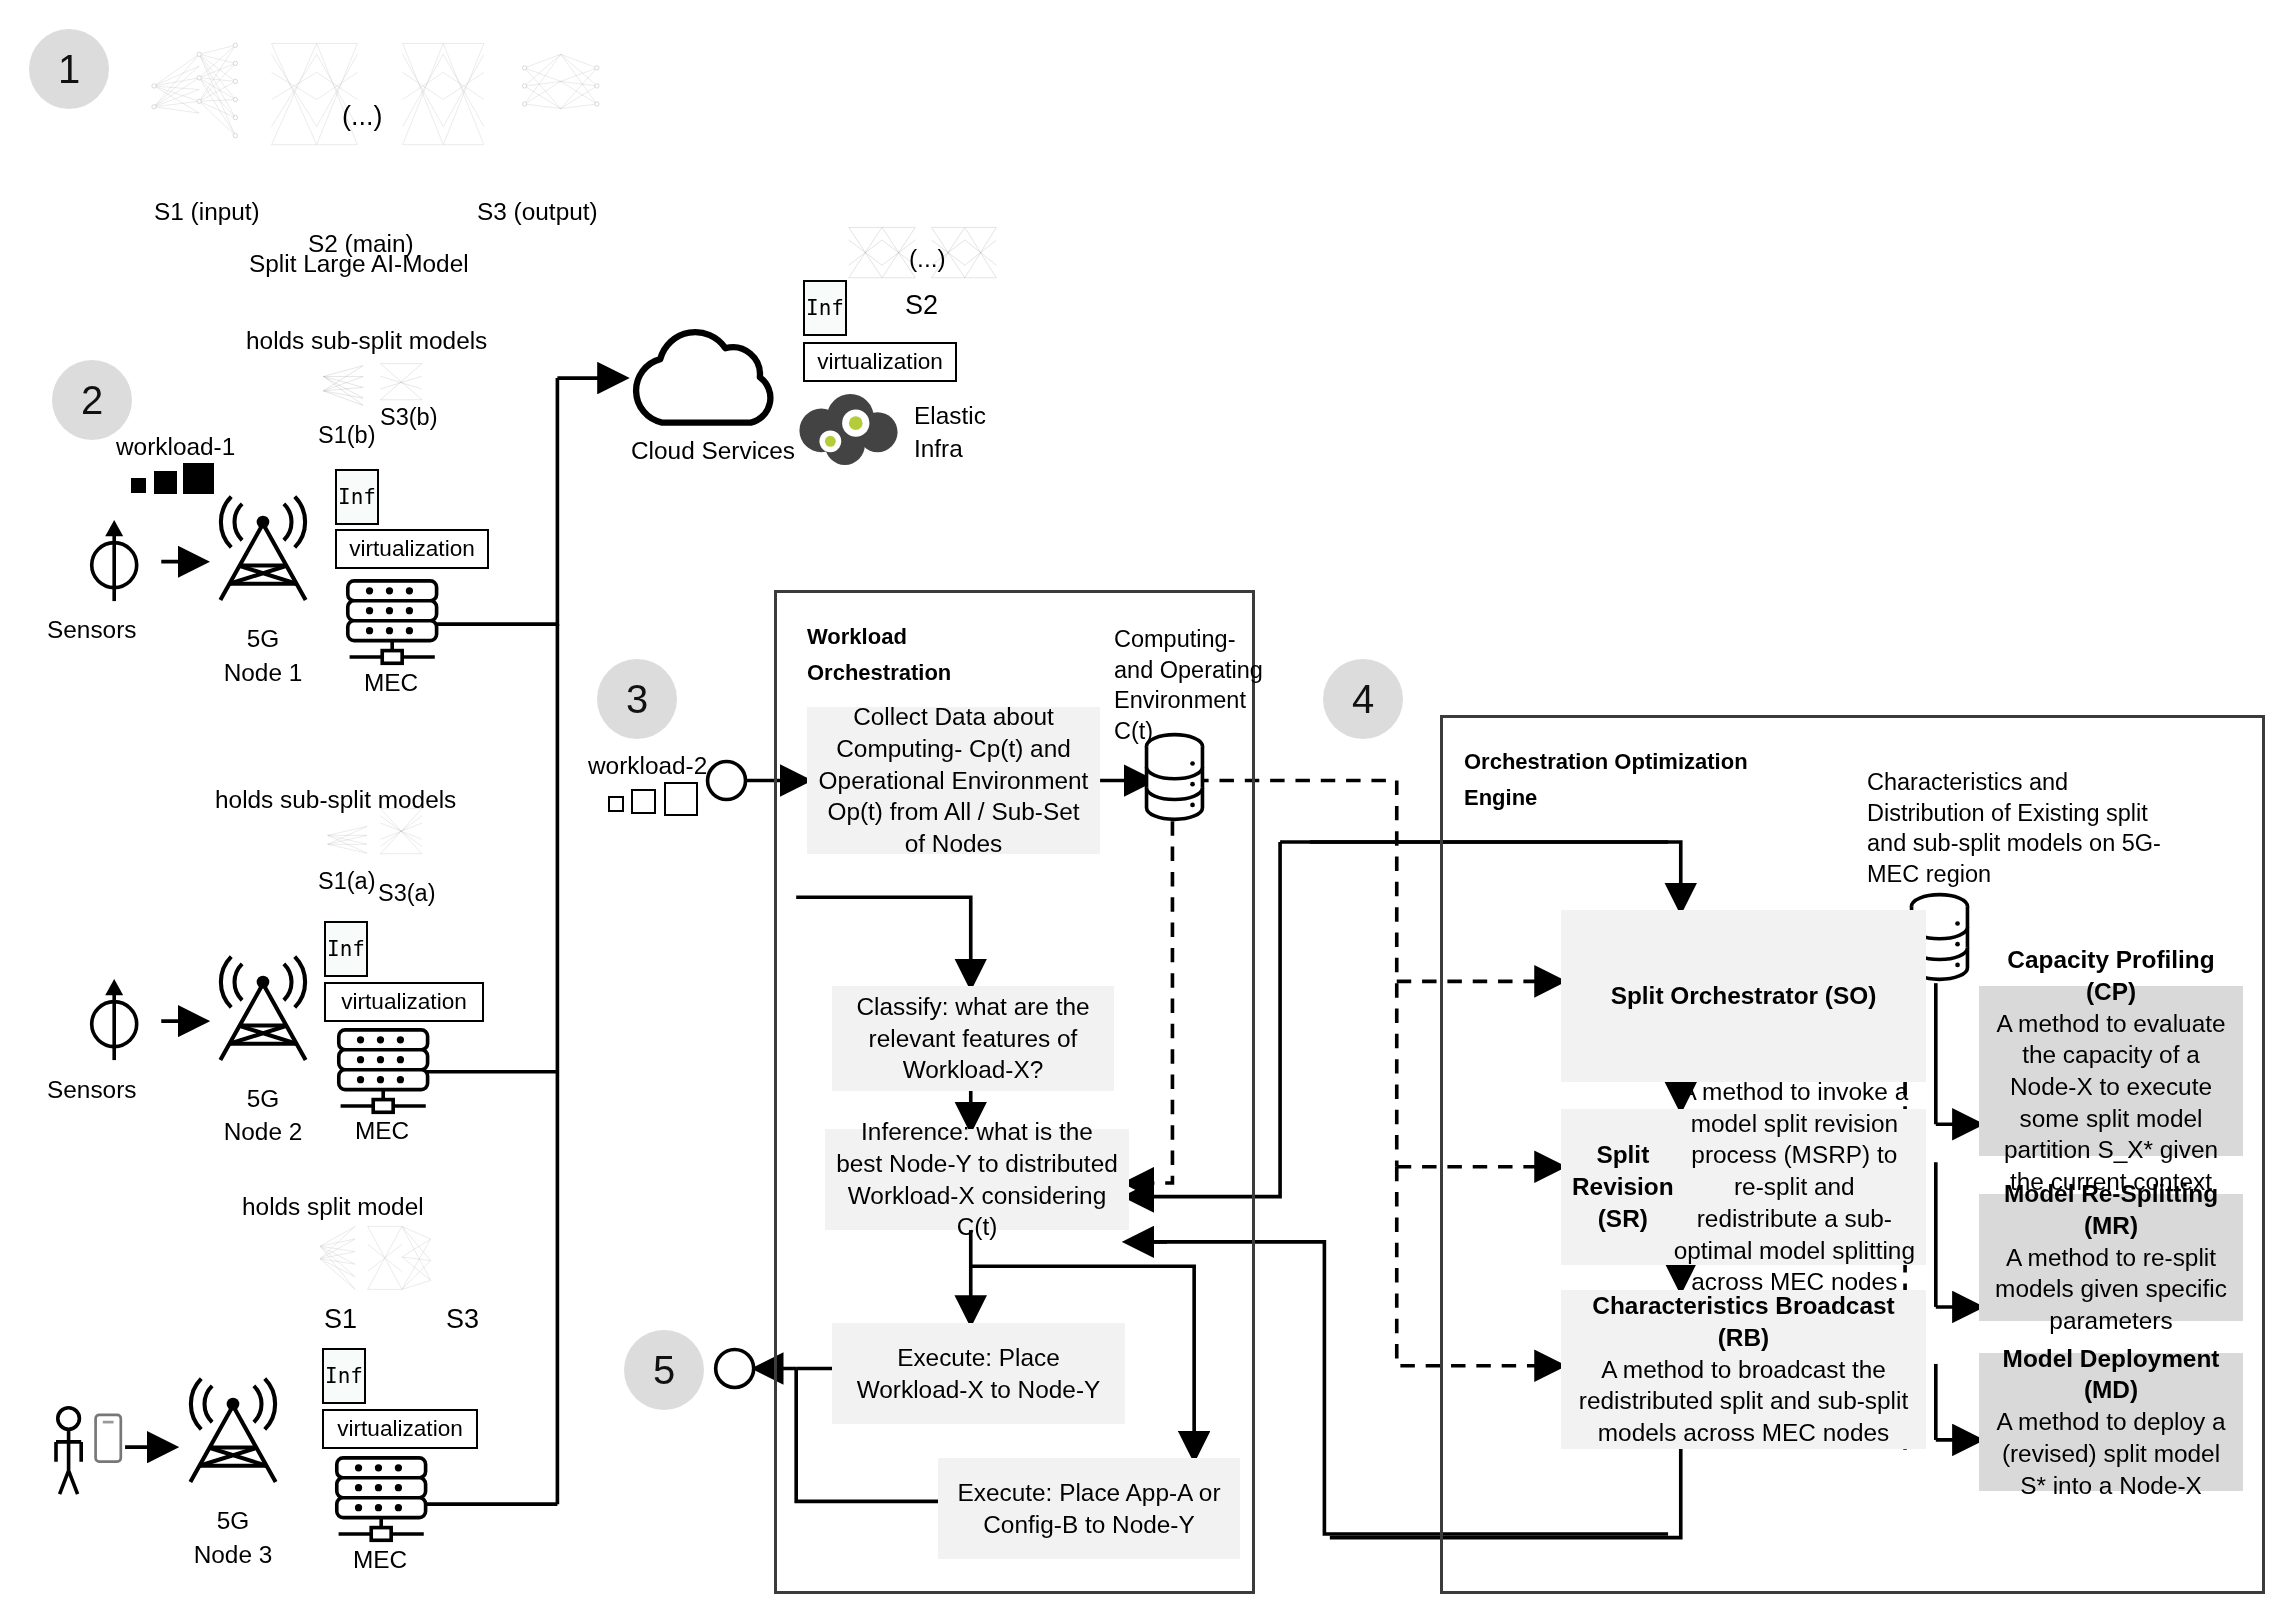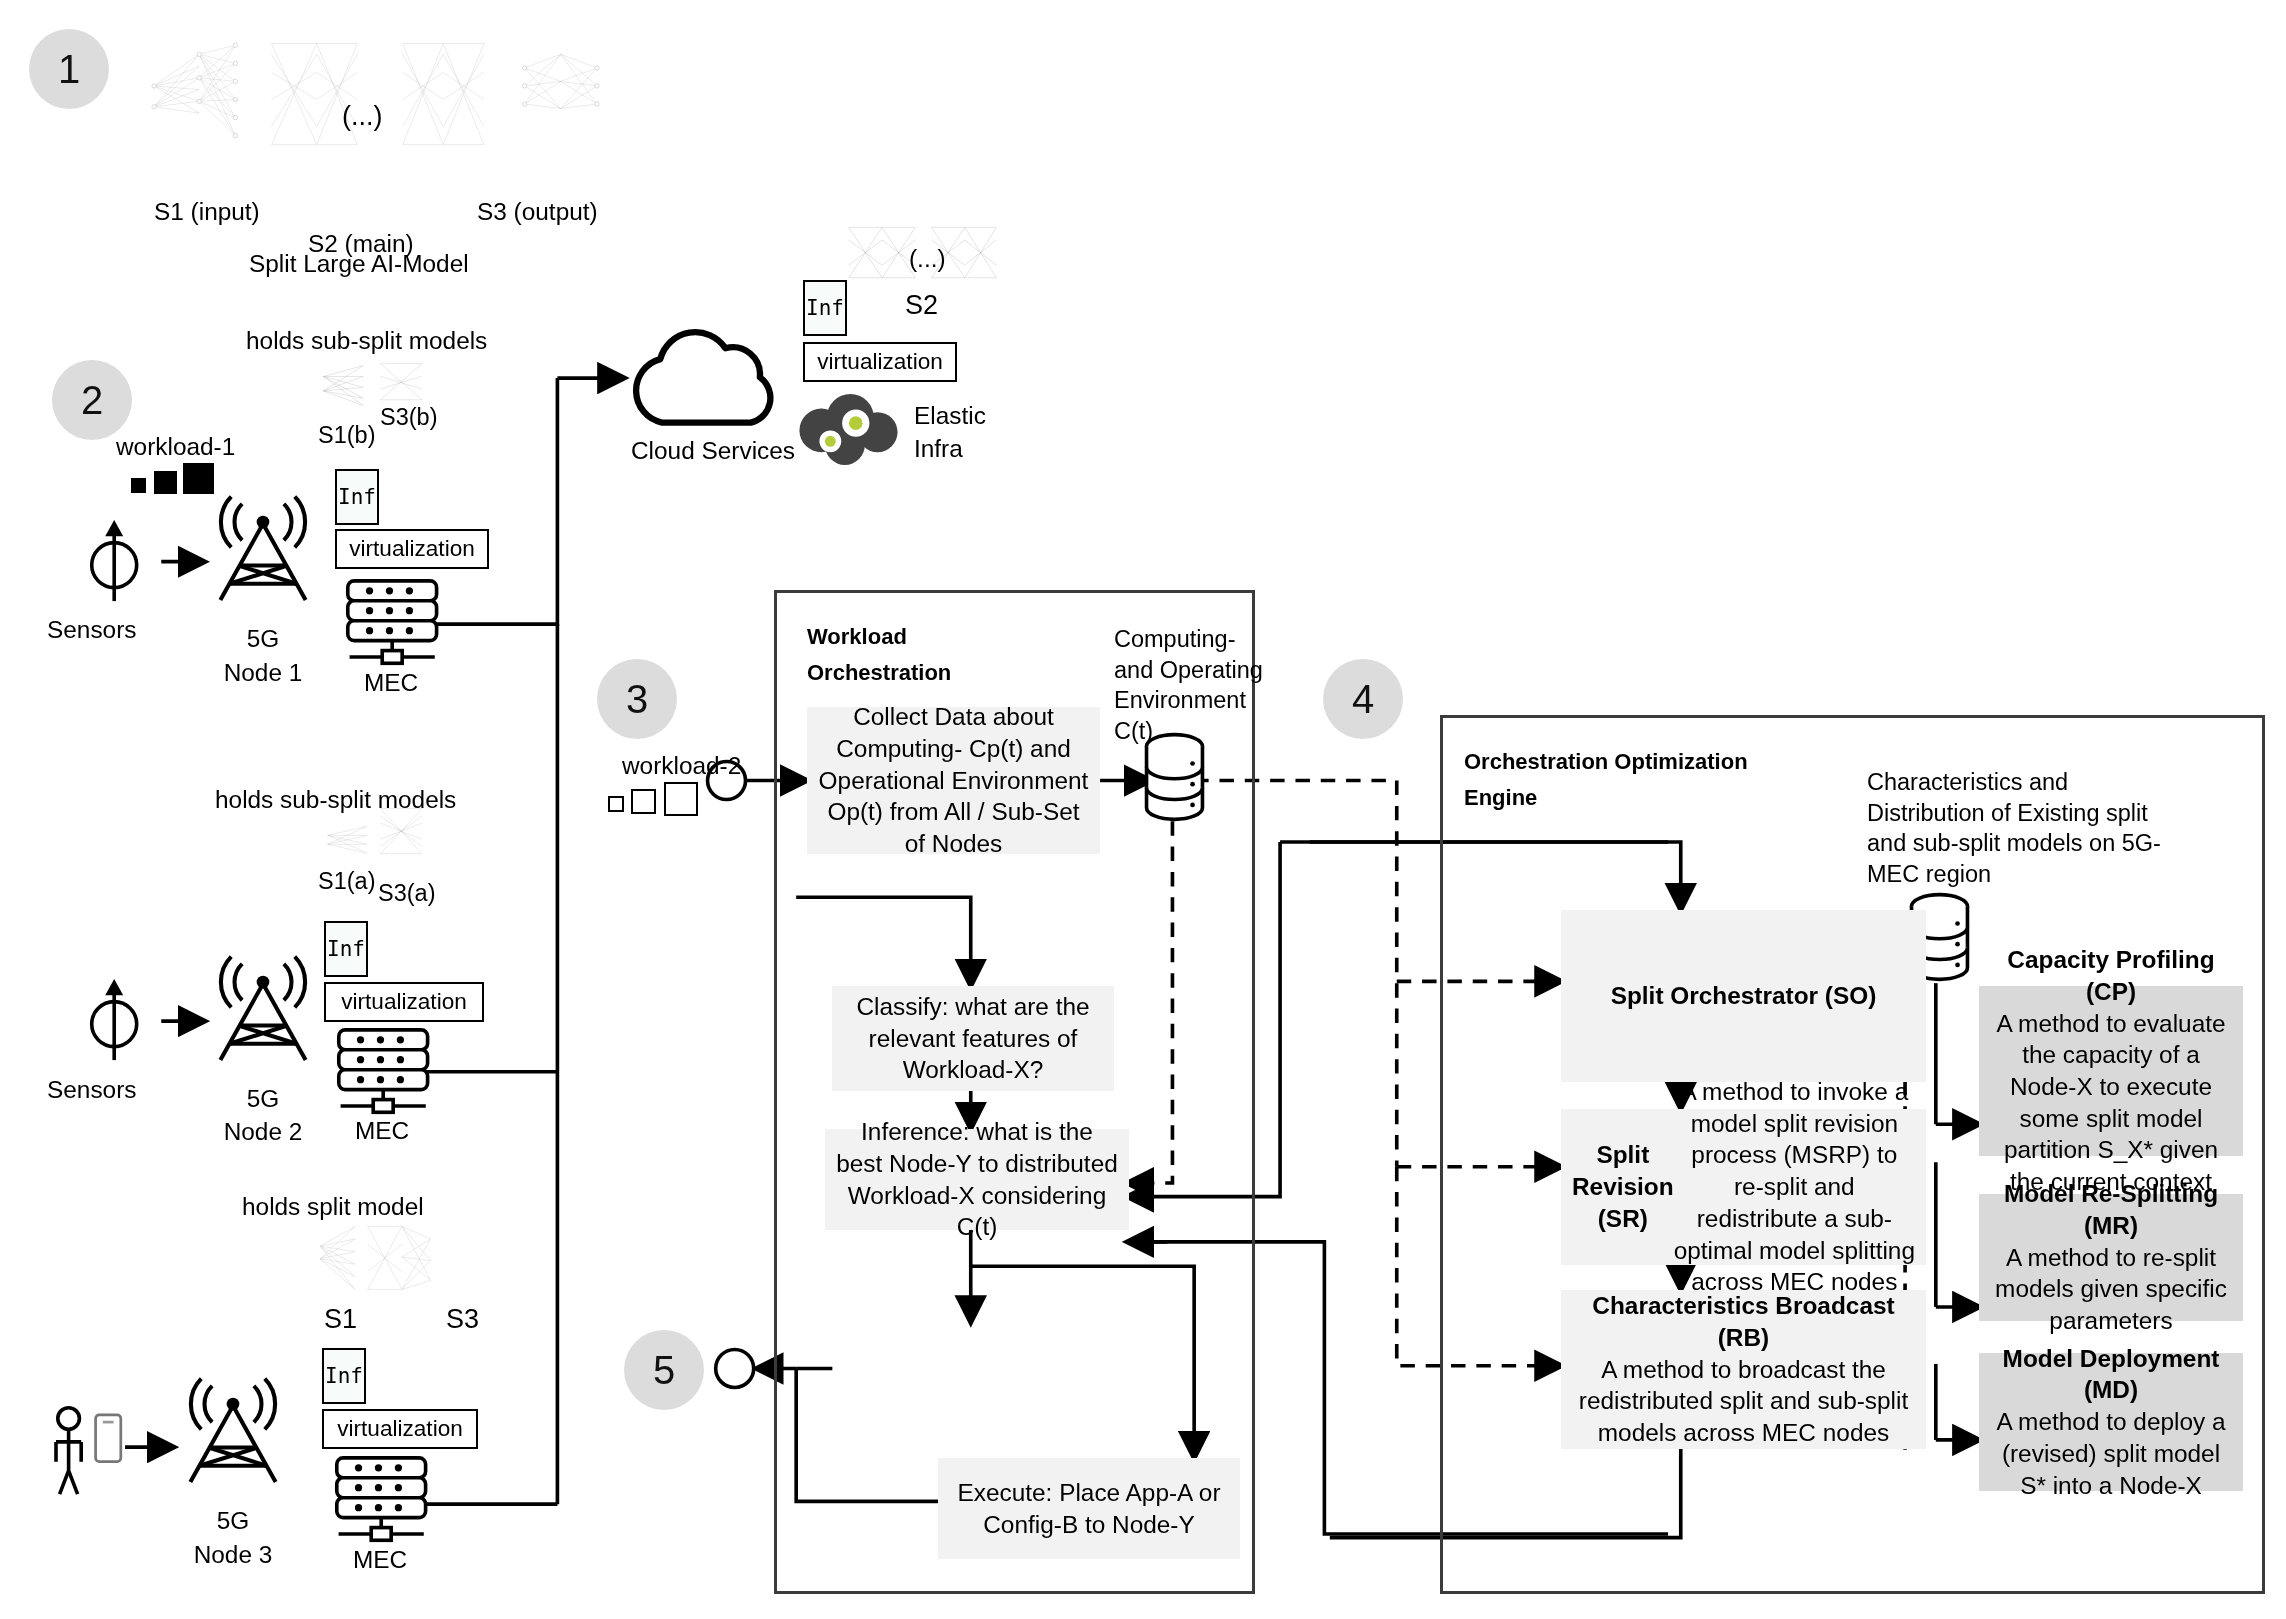--- a/index.html
+++ b/index.html
@@ -414,32 +414,33 @@
       <circle cx="28" cy="57" r="4"></circle>
         <circle cx="50" cy="57" r="4"></circle>
         <circle cx="72" cy="57" r="4"></circle>
     </g>
     <line x1="53" y1="68" x2="53" y2="80" stroke="#000" stroke-width="4"></line>
     <line x1="6" y1="86" x2="100" y2="86" stroke="#000" stroke-width="4"></line>
     <rect x="42" y="79" width="22" height="14" fill="#fff" stroke="#000" stroke-width="4"></rect>
   </svg>
   <div class="abs lbl" style="left:353px;top:1545px;">MEC</div>
 
-  <div class="abs lbl" style="left:588px;top:751px;margin-left:34px;">workload-2</div>
+  <div class="abs lbl" style="left:588px;top:751px;">workload-2</div>
   <div class="abs sq hollow" style="left:608px;top:796px;width:16.3px;height:16.3px;"></div>
   <div class="abs sq hollow" style="left:631px;top:789px;width:25px;height:25px;"></div>
   <div class="abs sq hollow" style="left:664px;top:782px;width:34px;height:34px;"></div>
 
   <div class="abs panel" style="left:774px;top:590px;width:481px;height:1004px;"></div>
   <div class="abs panel-title" style="left:807px;top:624px;width:289px;">Workload</div>
   <div class="abs panel-title" style="left:807px;top:660px;width:308px;">Orchestration</div>
 
   <div class="abs pbox" style="left:807px;top:707px;width:293px;height:147px;">Collect Data about Computing- Cp(t) and Operational Environment Op(t) from All / Sub-Set of Nodes</div>
   <div class="abs pbox" style="left:832px;top:986px;width:282px;height:105px;">Classify: what are the relevant features of Workload-X?</div>
   <div class="abs pbox" style="left:825px;top:1129px;width:304px;height:101px;">Inference: what is the best Node-Y to distributed Workload-X considering C(t)</div>
+  <div class="abs pbox" style="left:832px;top:1323px;width:293px;height:101px;">Execute: Place Workload-X to Node-Y</div>
   <div class="abs pbox" style="left:938px;top:1458px;width:302px;height:101px;">Execute: Place App-A or Config-B  to Node-Y</div>
 
   <div class="abs lbl-wrap" style="left:1114px;top:624px;width:172px;font-size:23.5px;">
     <div>Computing-</div>
     <div>and Operating</div>
     <div>Environment</div>
     <div>C(t)</div>
   </div>
   <svg class="abs" style="left:1142px;top:731px;" width="65" height="92" viewBox="0 0 72 102">
     <g stroke="#000" stroke-width="4" fill="#fff">

